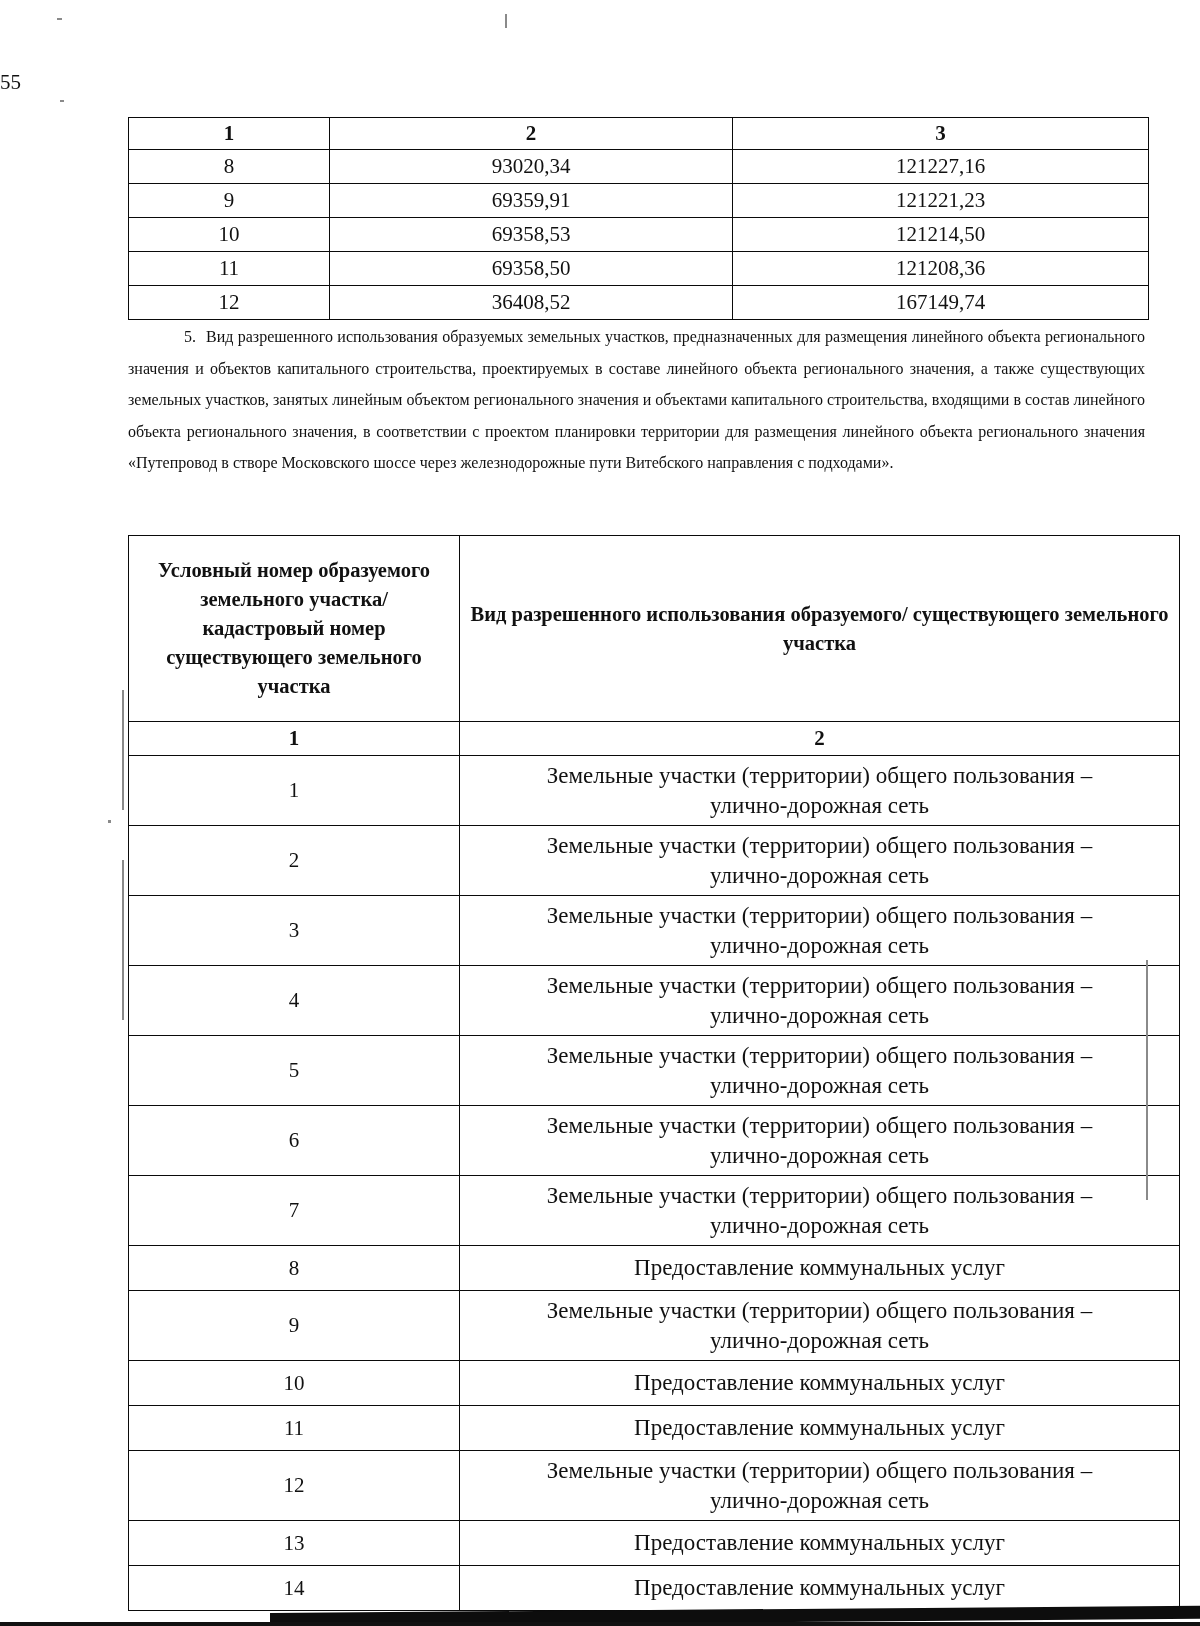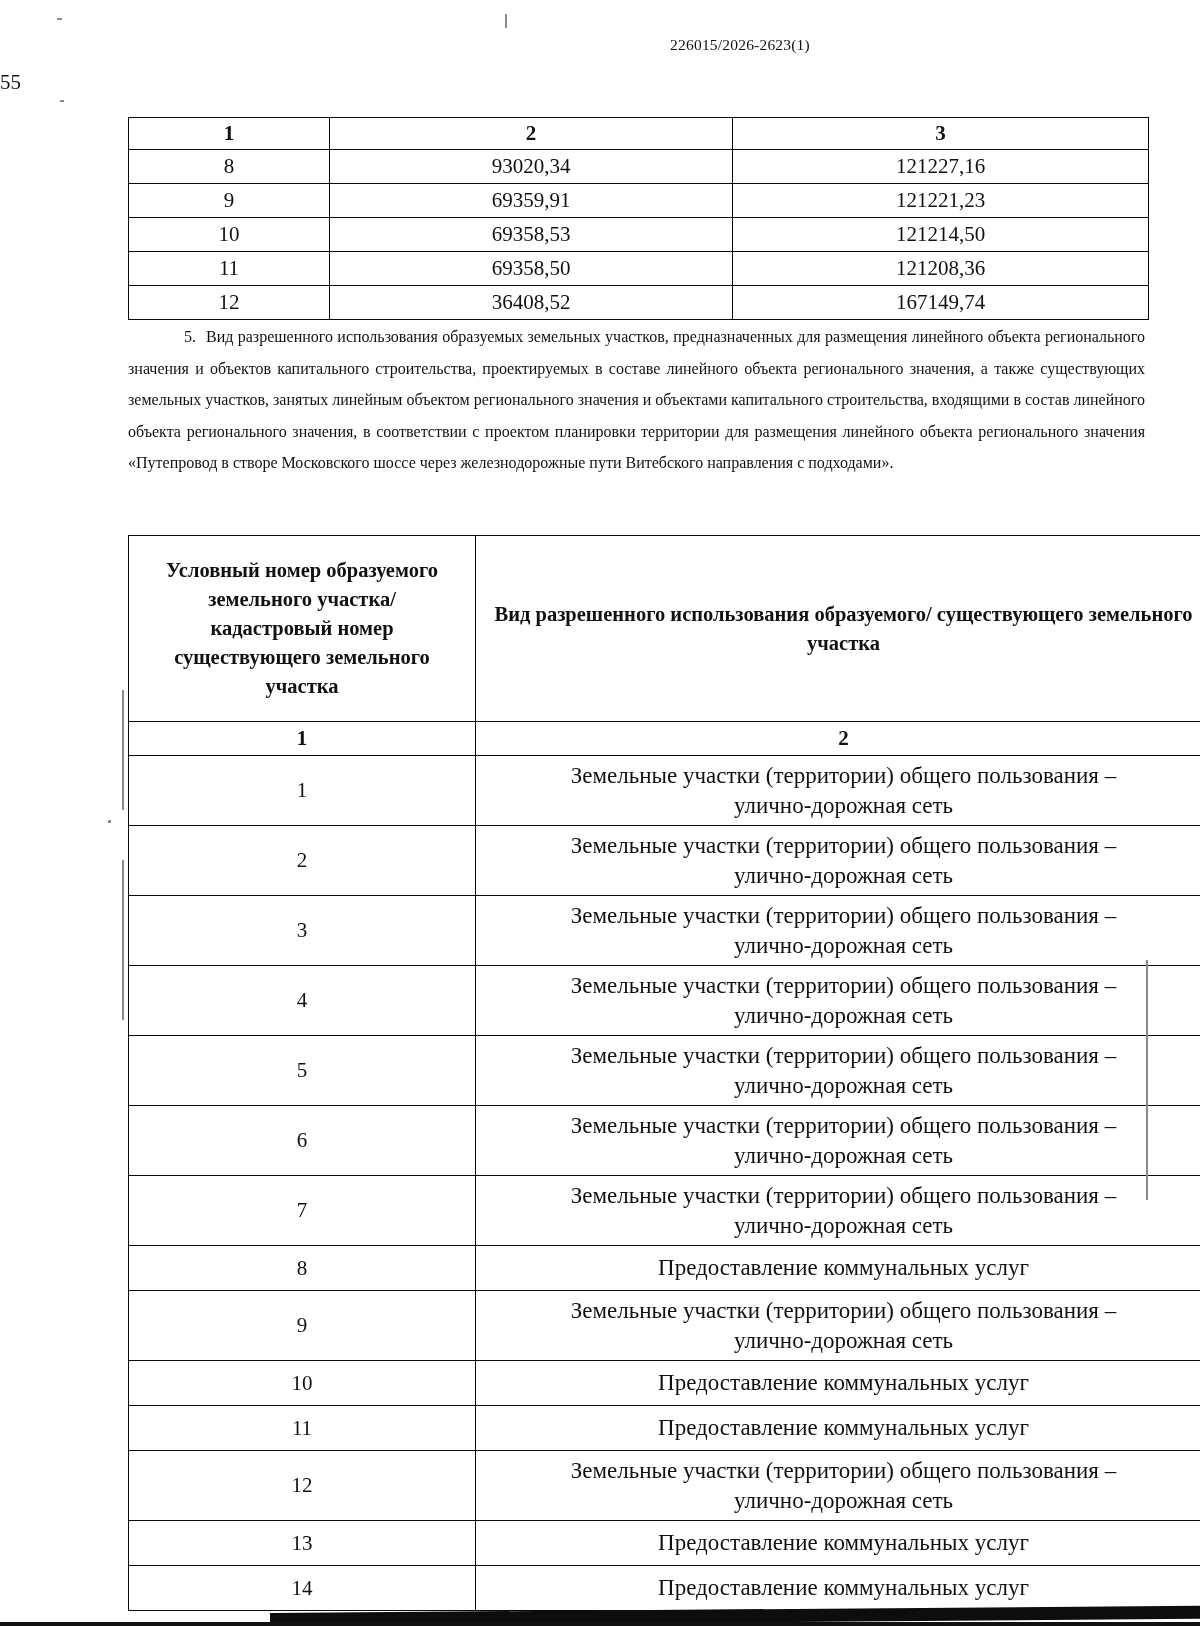--- a/index.html
+++ b/index.html
@@ -99,21 +99,21 @@
   #use-table {
     left: 128px;
     top: 535px;
     width: 1017px;
   }
   #use-table th.hdr {
     font-weight: bold;
     font-size: 20.5px;
     line-height: 29px;
     height: 177px;
-    padding: 4px 16px;
+    padding: 4px 8px;
   }
   #use-table th.hdr-num { width: 314px; }
   #use-table th.hdr-use { width: 703px; }
   #use-table tr.col-numbers td {
     font-weight: bold;
     font-size: 21px;
     height: 33px;
   }
   #use-table td.num-cell {
     width: 314px;
@@ -150,21 +150,20 @@
   .speck {
     position: absolute;
     background: #8a8a8a;
   }
 </style>
 </head>
 <body>
 
 <div class="page">
 
-  <div class="doc-code">226015/2026-2623(1)</div>
 
   <div class="page-number">55</div>
 
   <table class="doc-table" id="coords-table">
     <tbody>
       <tr class="col-numbers">
         <td class="c1">1</td>
         <td class="c2">2</td>
         <td class="c3">3</td>
       </tr>

